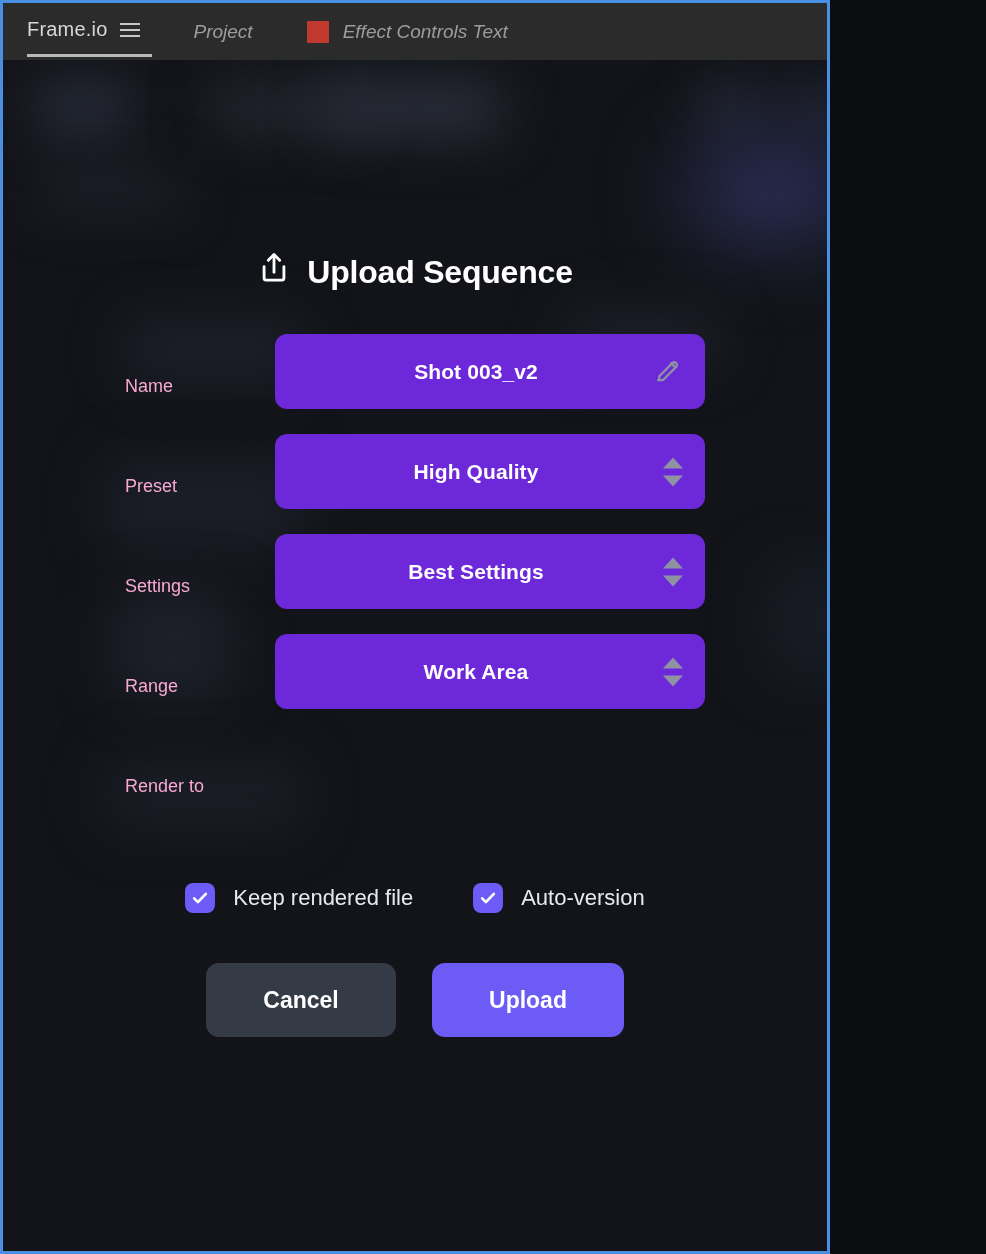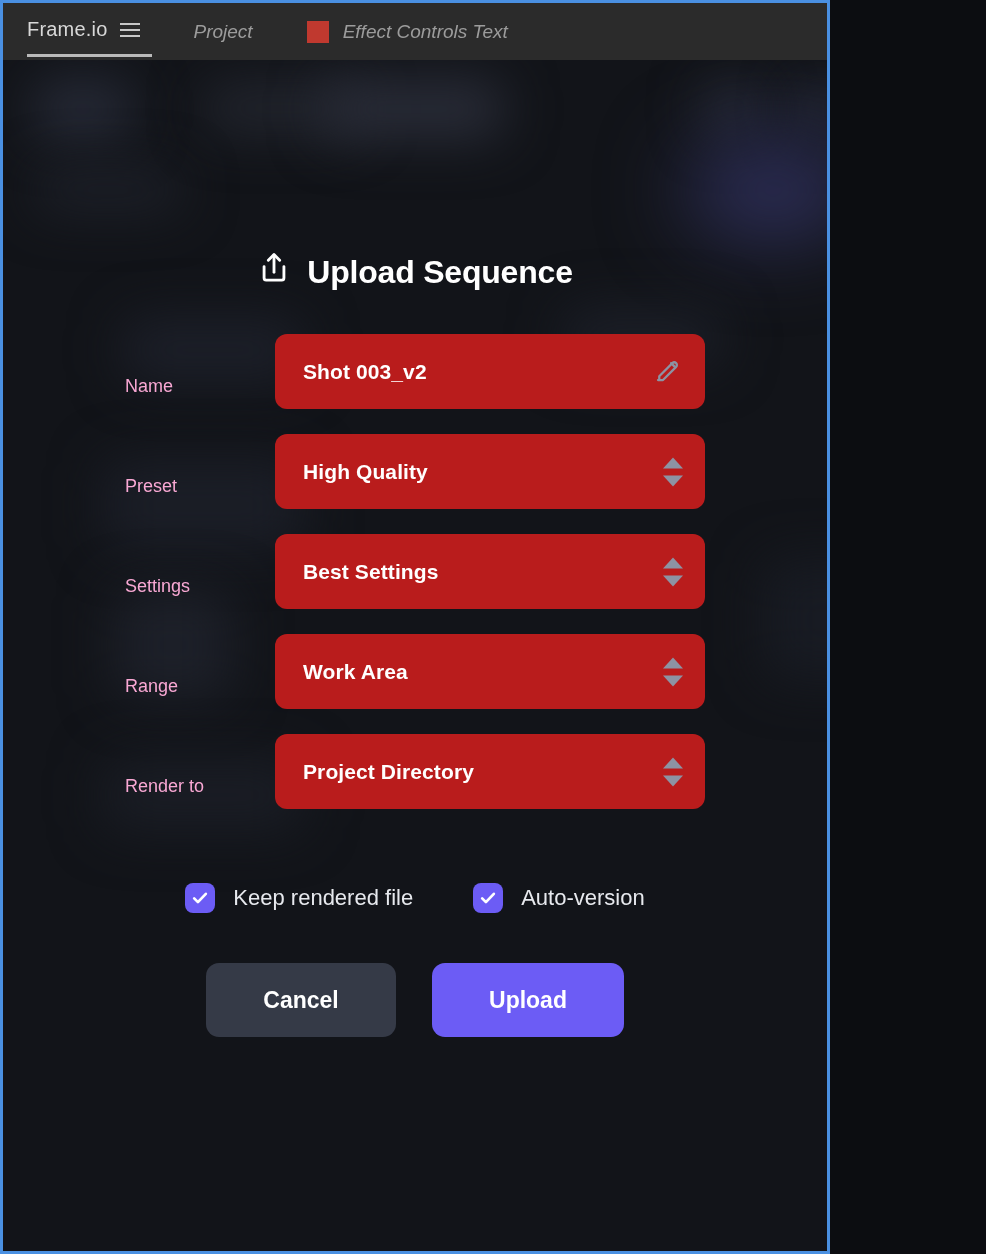--- a/index.html
+++ b/index.html
@@ -139,25 +139,26 @@
     flex: 0 0 150px;
     color: #f9a8d4;
     font-size: 18px;
     margin-top: 29px;
   }
 
   .field {
     position: relative;
     flex: 1;
     height: 75px;
-    background: #b91c1c;
+    background: #6d28d9;
     border-radius: 12px;
     display: flex;
     align-items: center;
     padding: 0 56px 0 28px;
+    justify-content: center;
   }
   .field-value {
     color: #ffffff;
     font-size: 21px;
     font-weight: bold;
     letter-spacing: .1px;
   }
 
   .pencil-icon {
     position: absolute;
@@ -338,27 +339,20 @@
           <span class="field-value">Work Area</span>
           <span class="stepper">
             <span class="tri-up"></span>
             <span class="tri-down"></span>
           </span>
         </div>
       </div>
 
       <div class="row">
         <div class="label">Render to</div>
-        <div class="field">
-          <span class="field-value">Project Directory</span>
-          <span class="stepper">
-            <span class="tri-up"></span>
-            <span class="tri-down"></span>
-          </span>
-        </div>
       </div>
     </div>
 
     <div class="checks">
       <div class="check-item">
         <span class="checkbox">
           <svg width="20" height="20" viewBox="0 0 24 24" fill="none" stroke="#ffffff" stroke-width="3.2" stroke-linecap="round" stroke-linejoin="round">
             <path d="M5 12.5l4.5 4.5L19 7"></path>
           </svg>
         </span>

